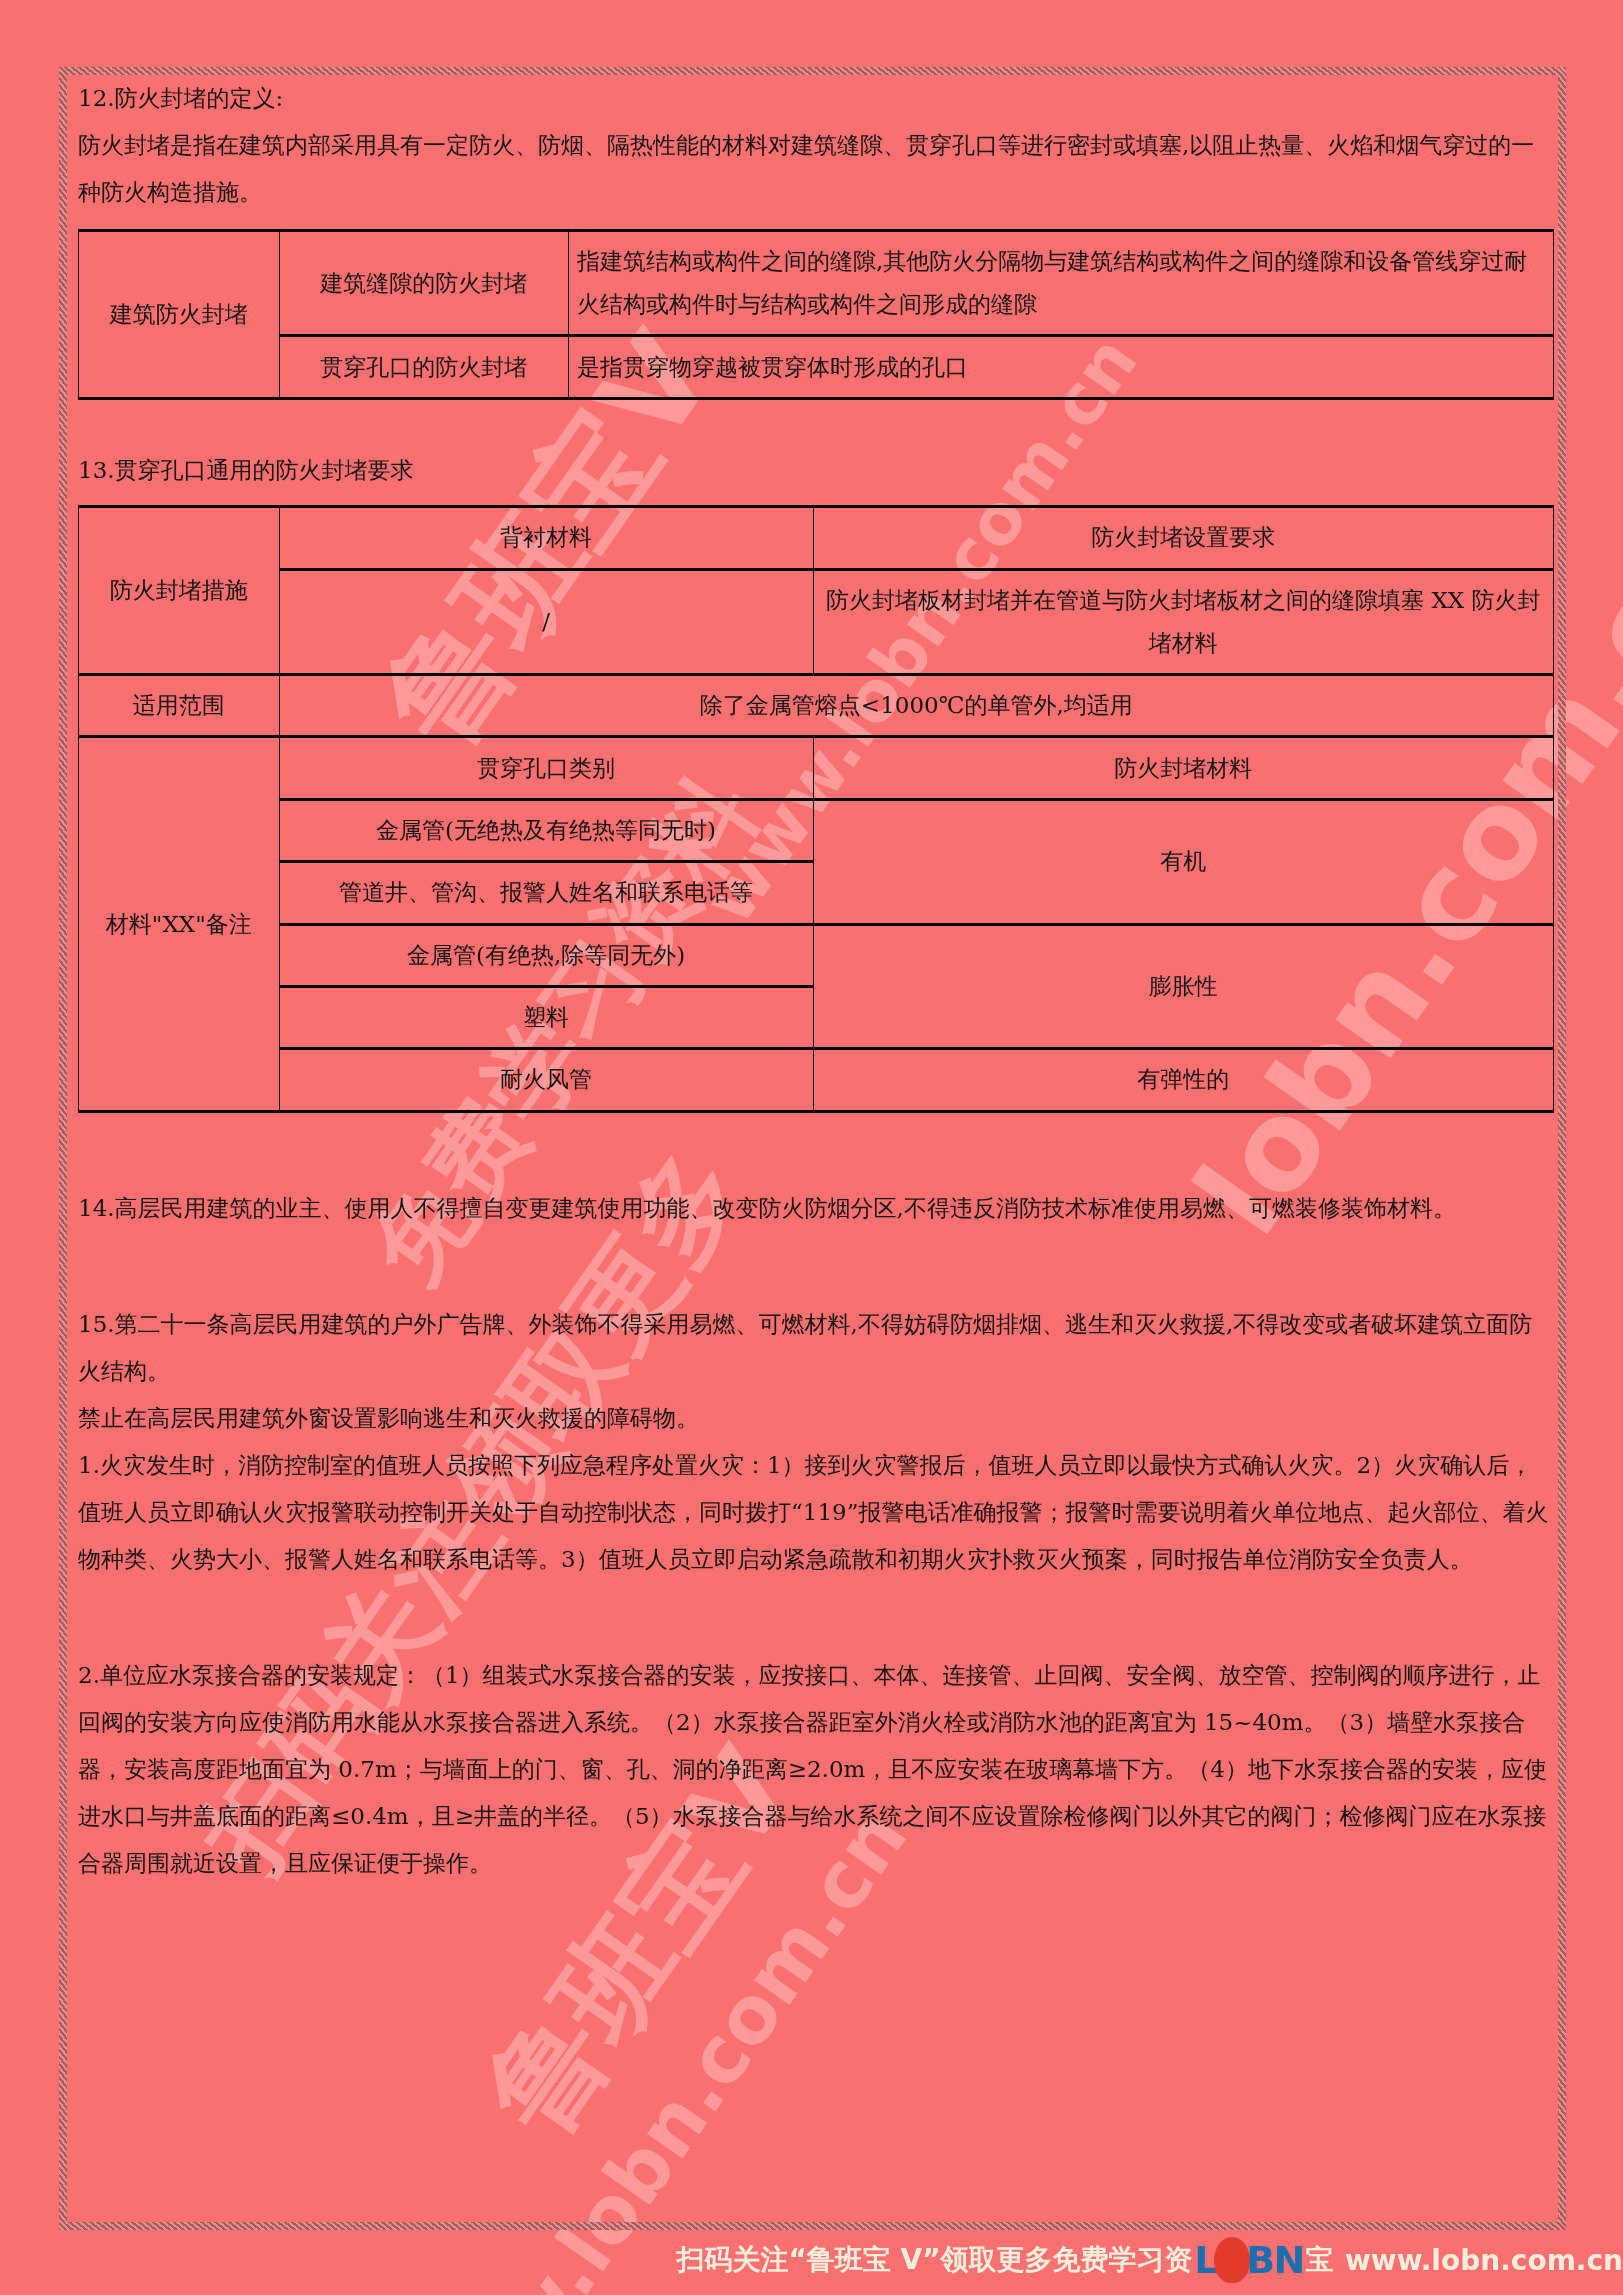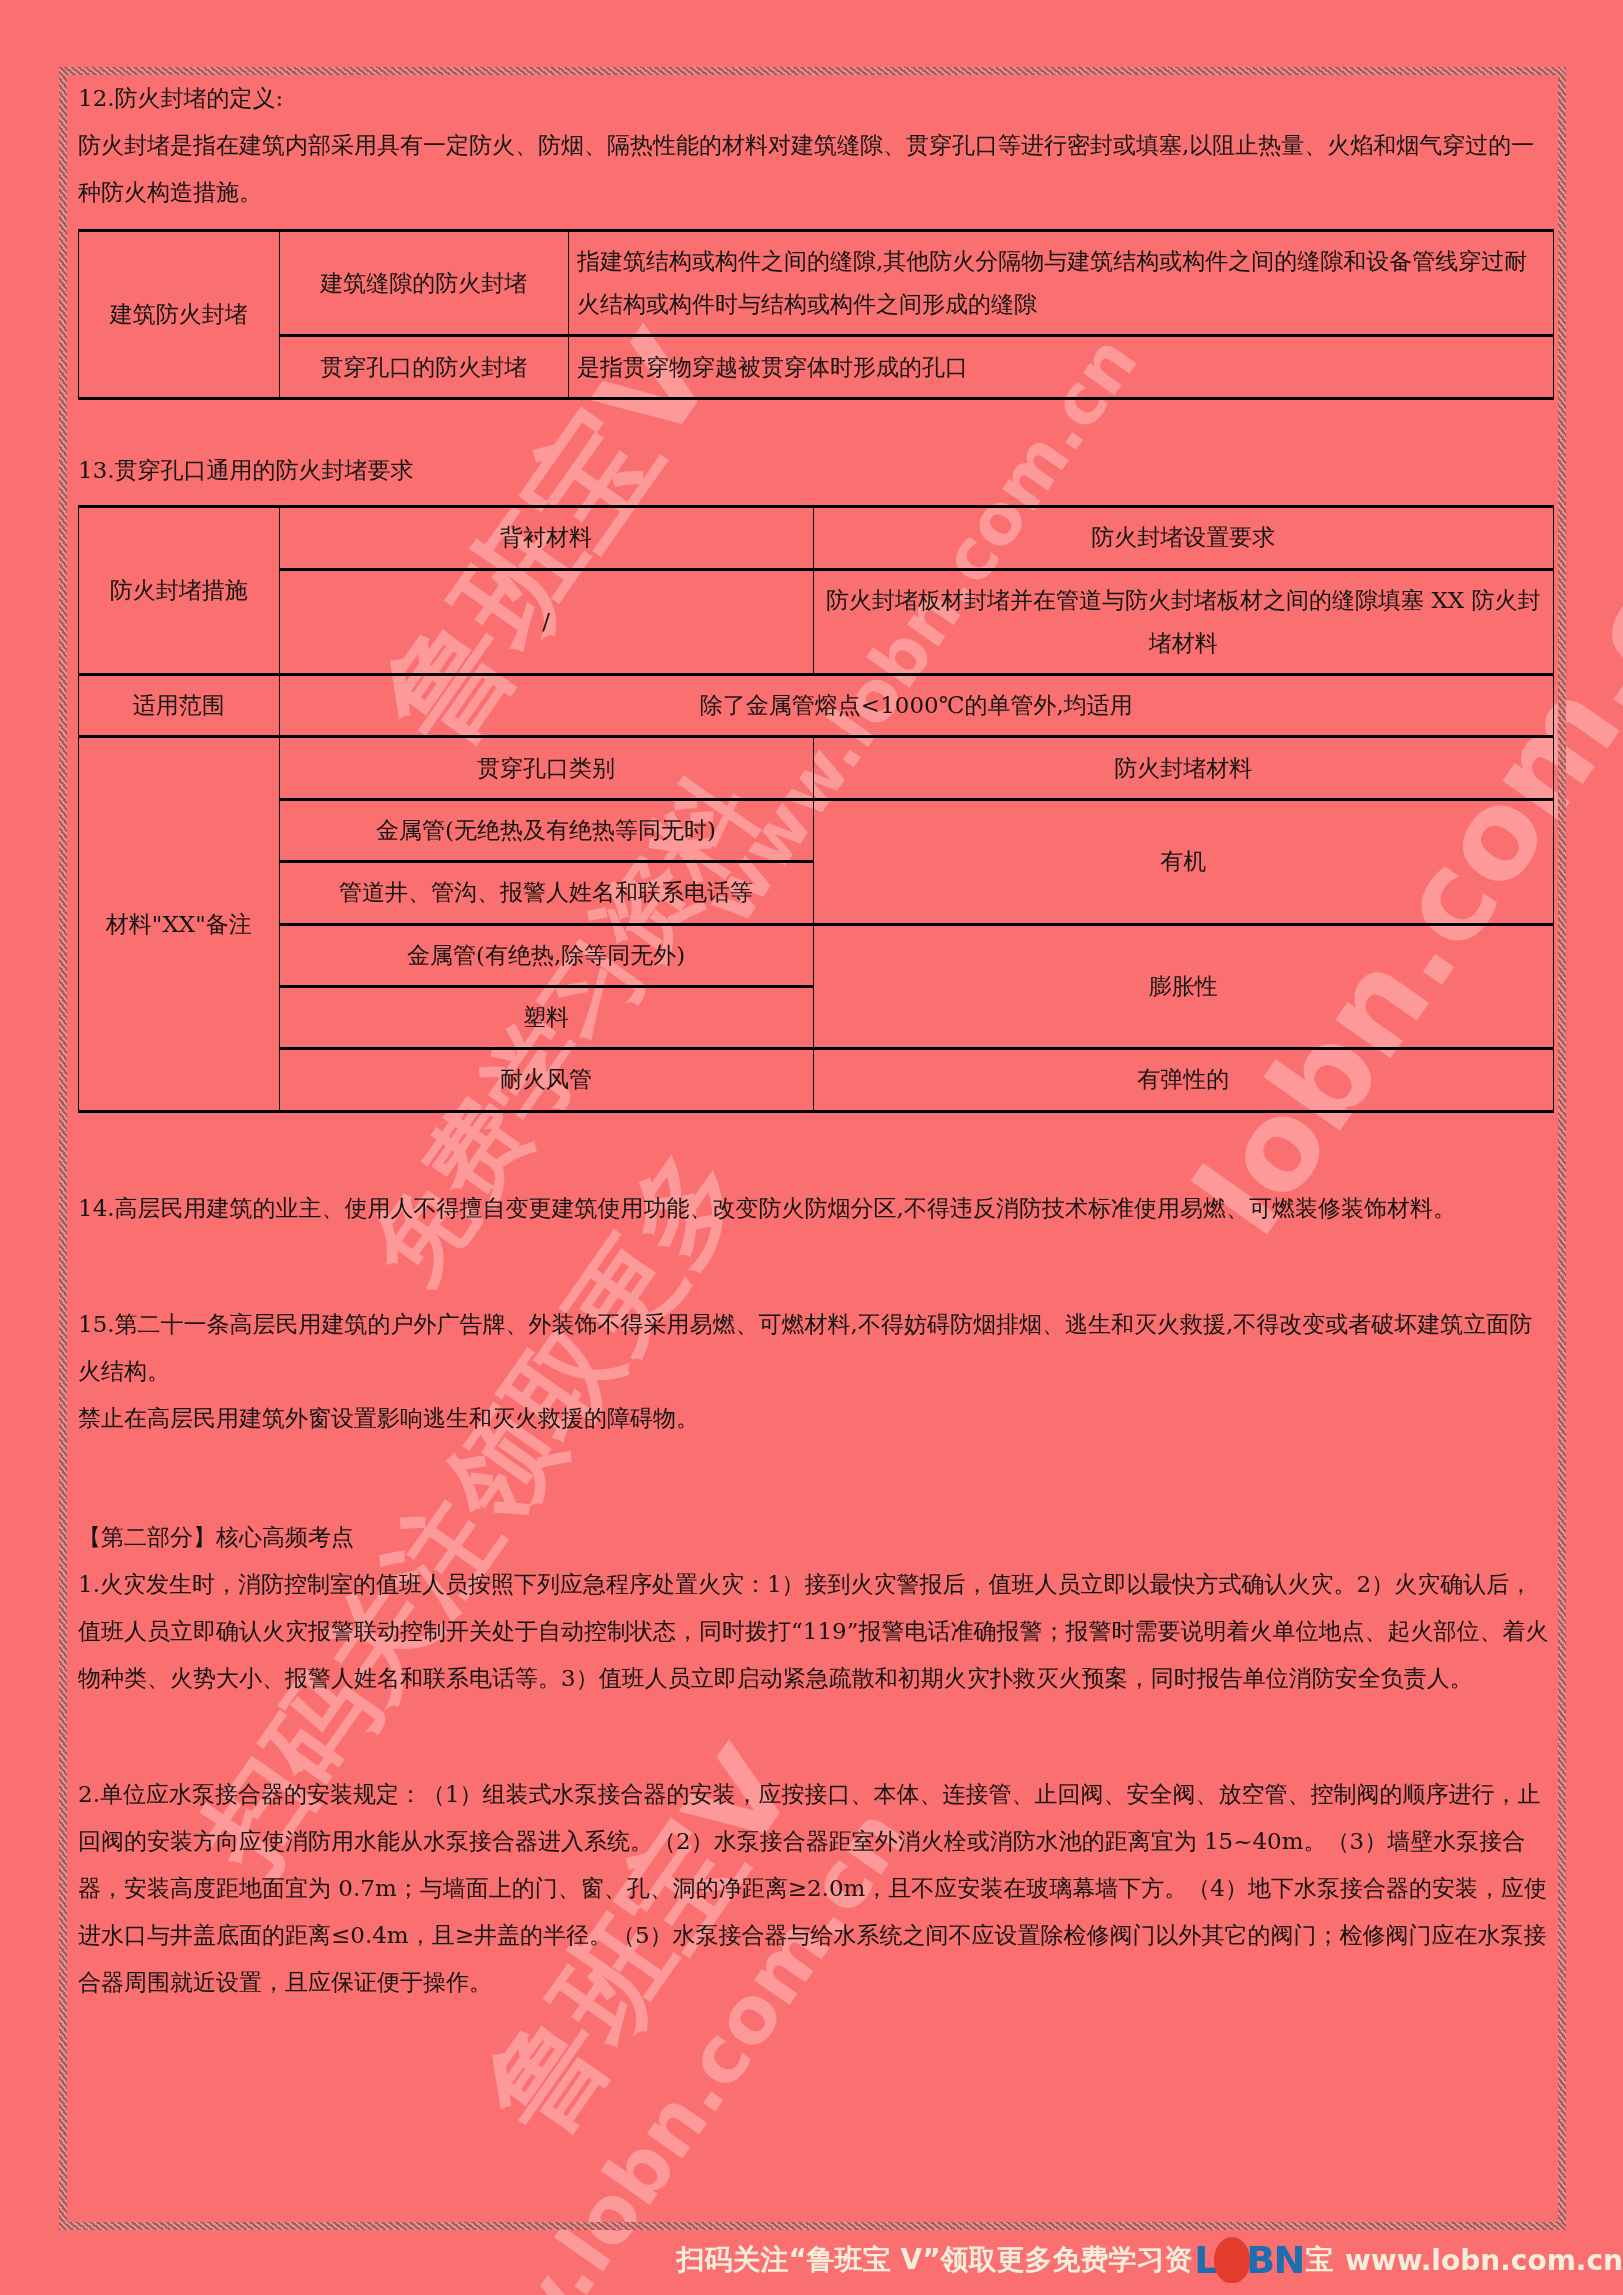--- a/index.html
+++ b/index.html
@@ -198,21 +198,20 @@
     </tbody>
       </table>
 
     <p class="para mt-gap2">14.高层民用建筑的业主、使用人不得擅自变更建筑使用功能、改变防火防烟分区,不得违反消防技术标准使用易燃、可燃装修装饰材料。</p>
 
     <p class="para mt-gap">15.第二十一条高层民用建筑的户外广告牌、外装饰不得采用易燃、可燃材料,不得妨碍防烟排烟、逃生和灭火救援,不得改变或者破坏建筑立面防火结构。</p>
     <p class="para">禁止在高层民用建筑外窗设置影响逃生和灭火救援的障碍物。</p>
 
 
 
-    <p class="para mt-gap2">【第二部分】核心高频考点</p>
     <p class="para">1.火灾发生时，消防控制室的值班人员按照下列应急程序处置火灾：1）接到火灾警报后，值班人员立即以最快方式确认火灾。2）火灾确认后，值班人员立即确认火灾报警联动控制开关处于自动控制状态，同时拨打“119”报警电话准确报警；报警时需要说明着火单位地点、起火部位、着火物种类、火势大小、报警人姓名和联系电话等。3）值班人员立即启动紧急疏散和初期火灾扑救灭火预案，同时报告单位消防安全负责人。</p>
 
     <p class="para mt-gap">2.单位应水泵接合器的安装规定：（1）组装式水泵接合器的安装，应按接口、本体、连接管、止回阀、安全阀、放空管、控制阀的顺序进行，止回阀的安装方向应使消防用水能从水泵接合器进入系统。（2）水泵接合器距室外消火栓或消防水池的距离宜为 15~40m。（3）墙壁水泵接合器，安装高度距地面宜为 0.7m；与墙面上的门、窗、孔、洞的净距离≥2.0m，且不应安装在玻璃幕墙下方。（4）地下水泵接合器的安装，应使进水口与井盖底面的距离≤0.4m，且≥井盖的半径。（5）水泵接合器与给水系统之间不应设置除检修阀门以外其它的阀门；检修阀门应在水泵接合器周围就近设置，且应保证便于操作。</p>
 
   </div>
 
   <div class="footer">
     <span>扫码关注“鲁班宝 V”领取更多免费学习资</span>
     <span class="logo">
       <span>L</span>

